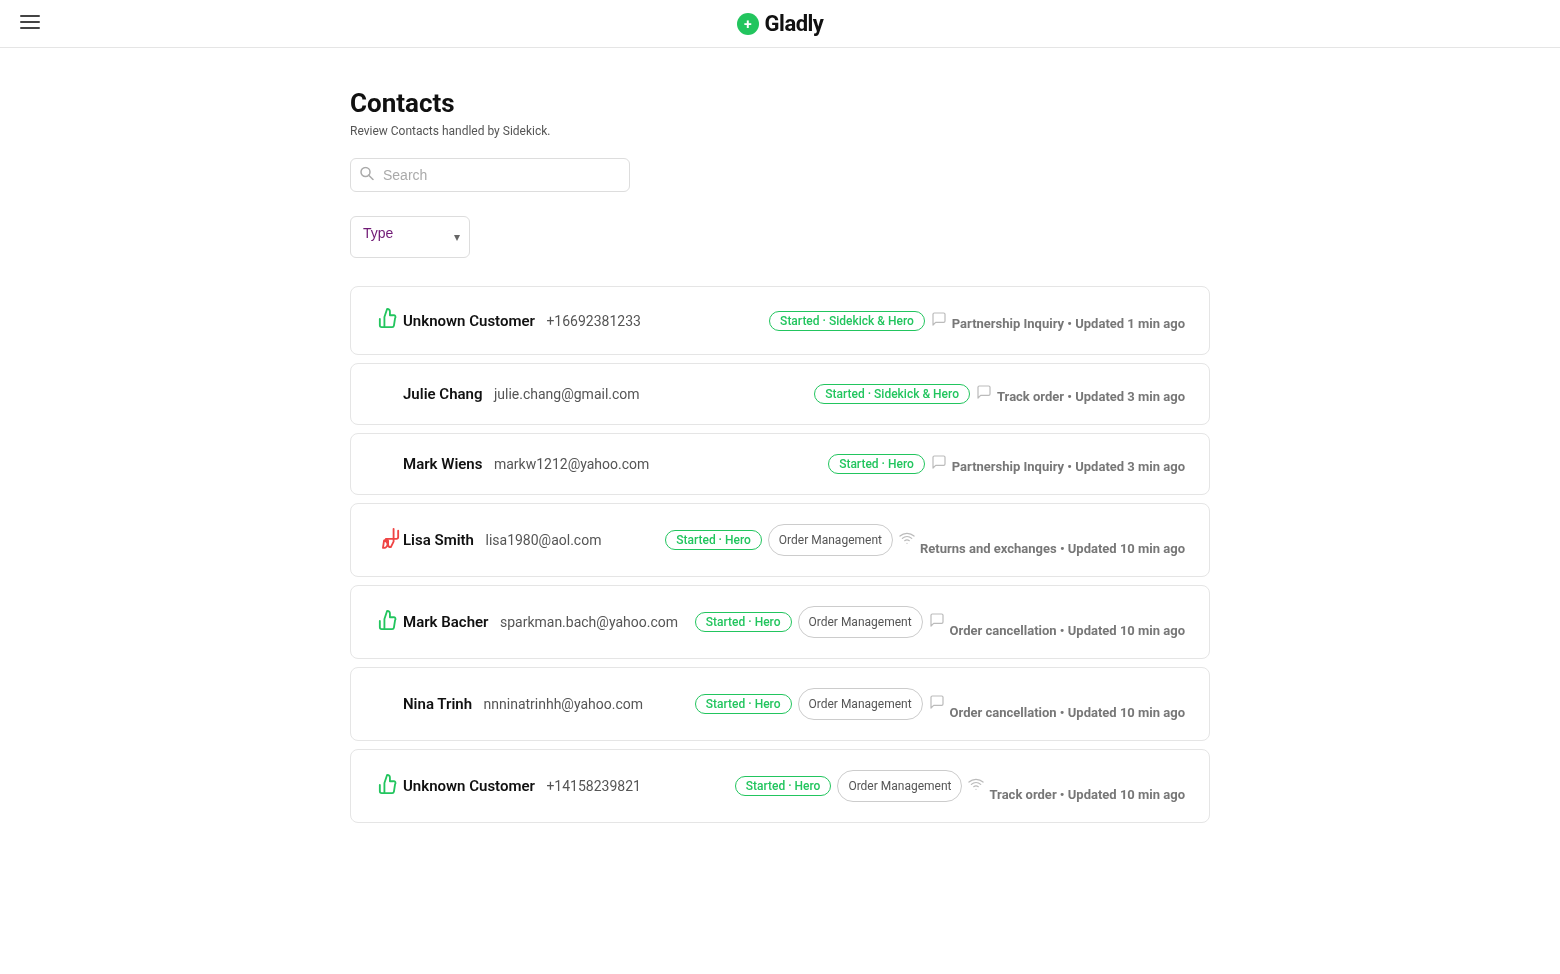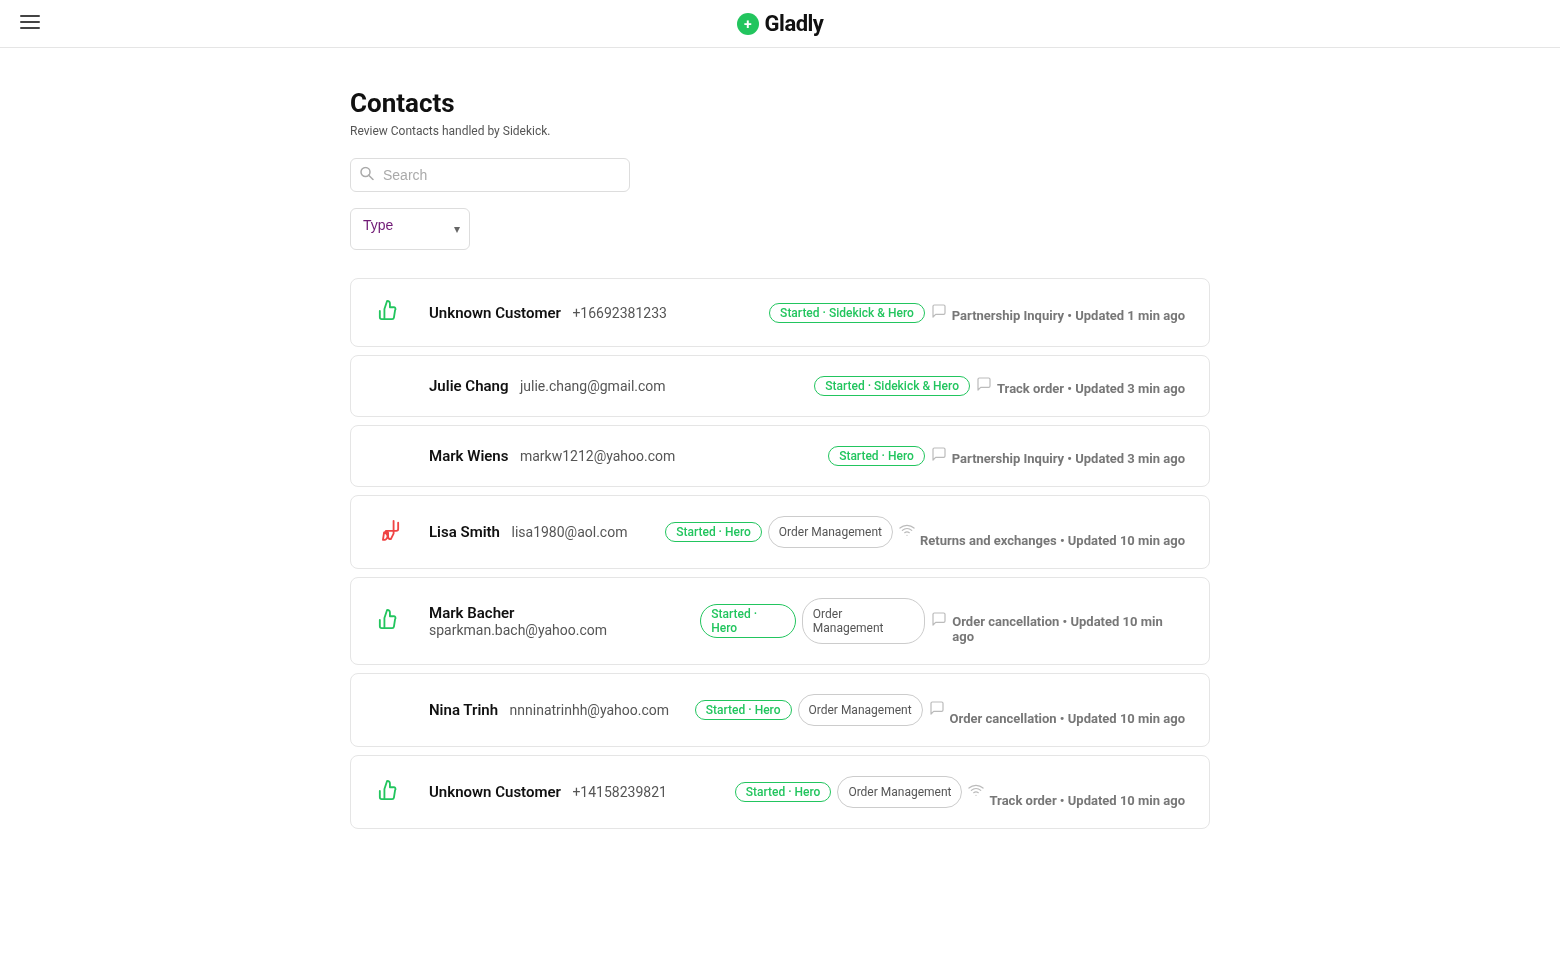--- a/index.html
+++ b/index.html
@@ -62,21 +62,21 @@
     }
     .page-subtitle {
       font-size: 12px;
       color: #555;
       margin-bottom: 20px;
     }
 
     
     .search-wrapper {
       position: relative;
-      margin-bottom: 16px;
+      margin-bottom: 24px;
       width: 280px;
     }
     .search-icon-wrap {
       position: absolute;
       left: 10px;
       top: 50%;
       transform: translateY(-50%);
       color: #aaa;
       font-size: 14px;
       pointer-events: none;
@@ -135,21 +135,21 @@
       border-radius: 8px;
       margin-bottom: 8px;
       background: #fff;
       cursor: pointer;
       transition: background 0.1s;
     }
 
     .contact-left {
       display: flex;
       align-items: center;
-      gap: 26px;
+      gap: 0;
     }
     .contact-thumb {
       font-size: 20px;
       width: 28px;
       text-align: center;
       flex-shrink: 0;
     }
     .thumb-up { color: #22c55e; }
     .thumb-down { color: #ef4444; }
     .thumb-neutral { color: #ccc; }

